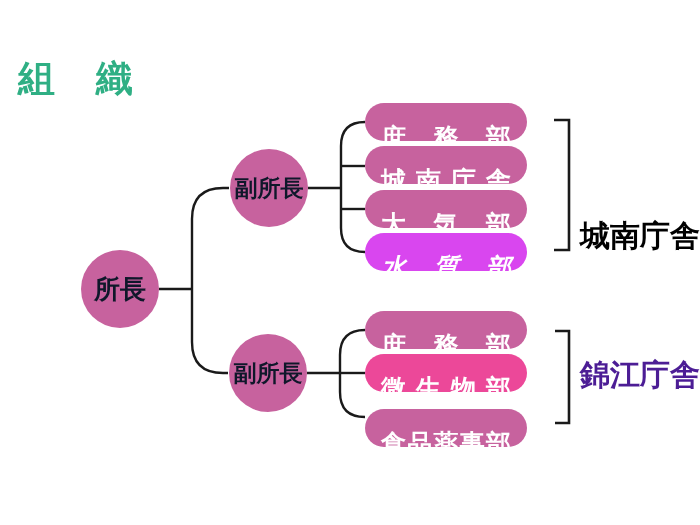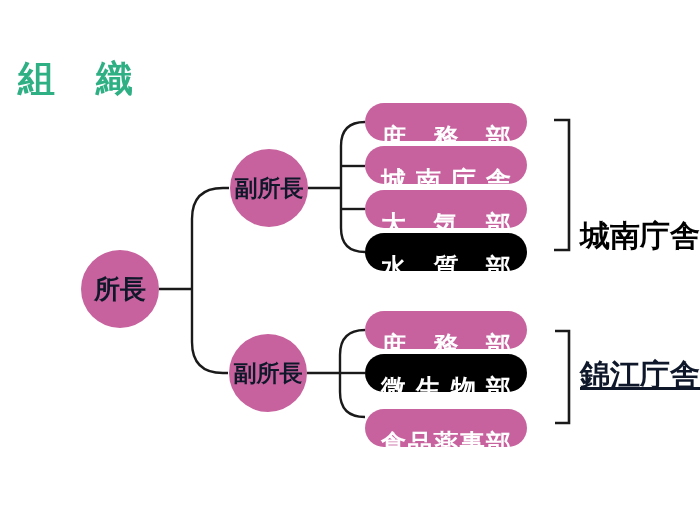--- a/index.html
+++ b/index.html
@@ -103,23 +103,23 @@
 
   <div id="director-node" class="node-circle" style="background-color: rgb(199, 98, 158);">所長</div>
 
   <div id="deputy-node-1" class="node-circle" style="background-color: rgb(199, 98, 158);">副所長</div>
 
   <div id="deputy-node-2" class="node-circle" style="background-color: rgb(199, 98, 158);">副所長</div>
 
   <div id="dept-pill-0-0" class="dept-pill" style="background-color: rgb(199, 98, 158);">庶務部</div>
   <div id="dept-pill-0-1" class="dept-pill" style="background-color: rgb(199, 98, 158);">城南庁舎</div>
   <div id="dept-pill-0-2" class="dept-pill" style="background-color: rgb(199, 98, 158);">大気部</div>
-  <div id="dept-pill-0-3" class="dept-pill" style="background-color: #000000;">水質部</div>
+  <div id="dept-pill-0-3" class="dept-pill" style="background-color: #d946ef; font-style: italic;">水質部</div>
 
   <div id="dept-pill-1-0" class="dept-pill" style="background-color: rgb(199, 98, 158);">庶務部</div>
-  <div id="dept-pill-1-1" class="dept-pill" style="background-color: #000000;">微生物部</div>
+  <div id="dept-pill-1-1" class="dept-pill" style="background-color: #ec4899;">微生物部</div>
   <div id="dept-pill-1-2" class="dept-pill" style="background-color: rgb(199, 98, 158);">食品薬事部</div>
 
   <div id="building-label-0" class="building-label" style="color: rgb(0, 0, 0);">城南庁舎</div>
 
-  <div id="building-label-1" class="building-label" style="color: #0f172a; text-decoration: underline;">錦江庁舎</div>
+  <div id="building-label-1" class="building-label" style="color: #4c1d95;">錦江庁舎</div>
 
 </div>
 
 </body></html>

